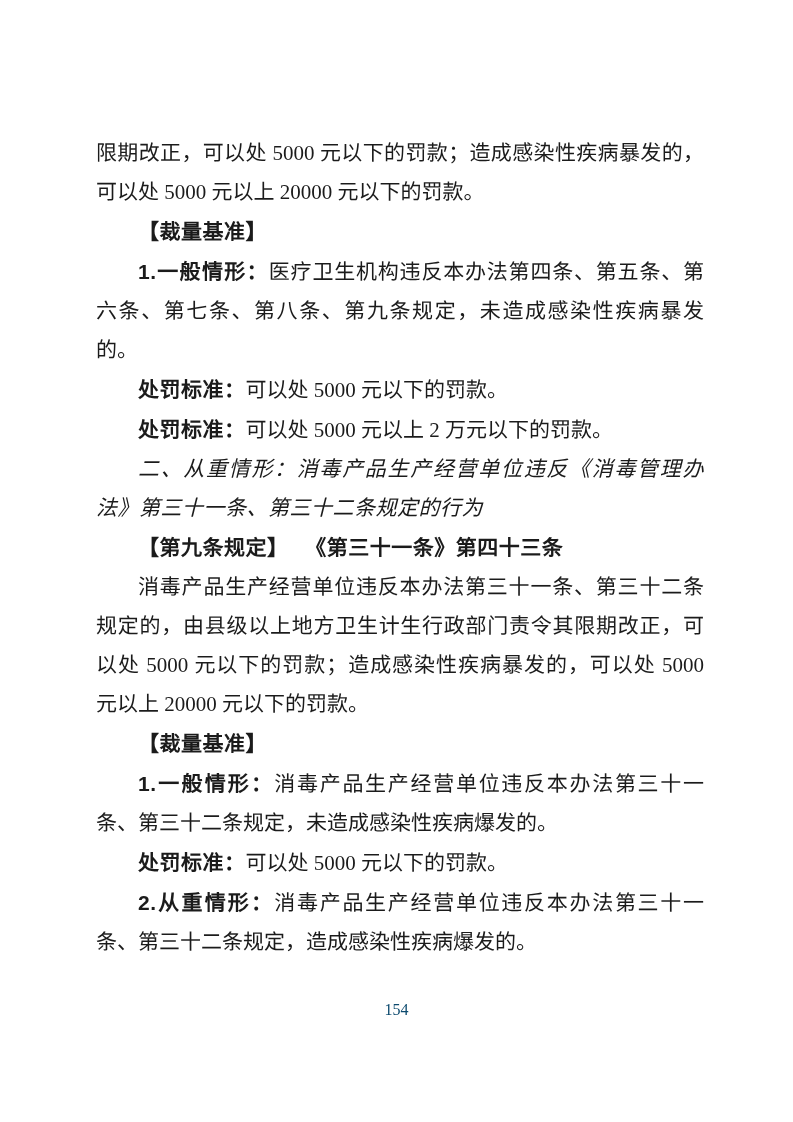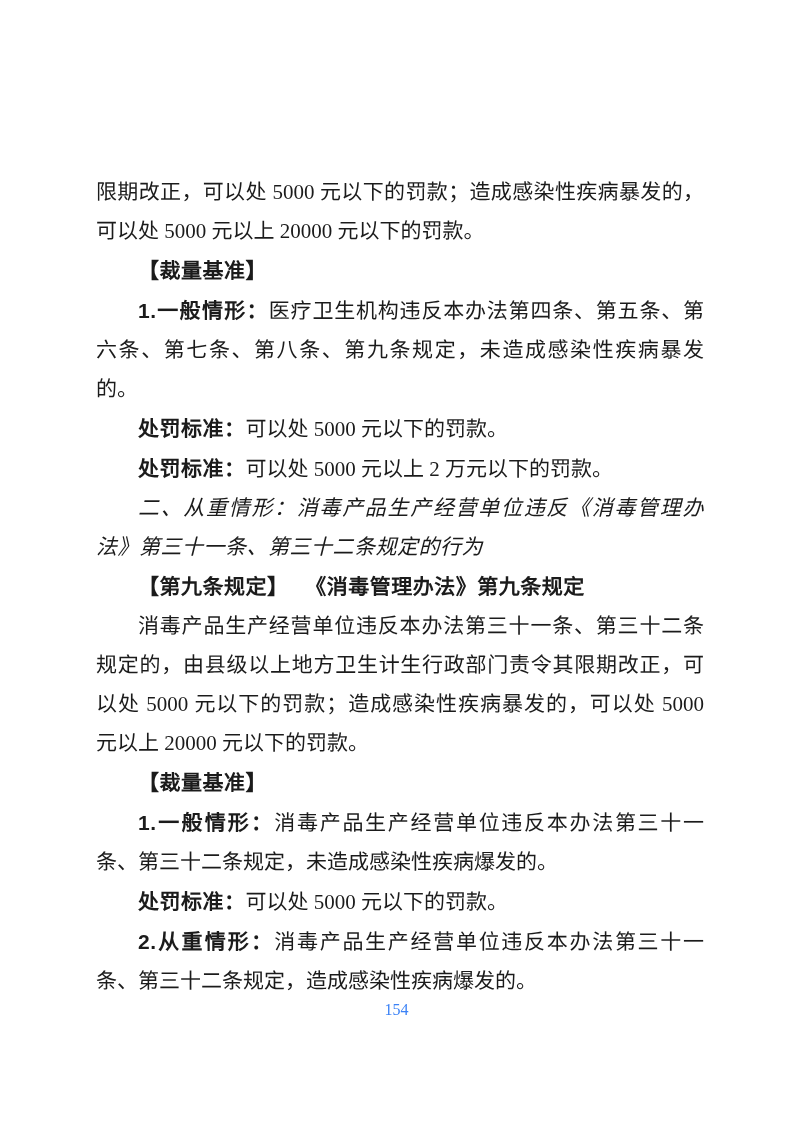--- a/index.html
+++ b/index.html
@@ -17,21 +17,20 @@
     color: #1b1b1b;
   }
   .content {
     position: absolute;
     left: 96px;
     top: 134px;
     width: 608px;
     font-size: 21px;
     line-height: 39px;
     text-align: justify;
-    margin-top: 39px;
   }
   .para {
     margin: 0;
     text-indent: 2em;
   }
   .para.continuation {
     text-indent: 0;
   }
   .lead {
     font-family: "Liberation Sans", "DejaVu Sans", sans-serif;
@@ -49,21 +48,21 @@
     letter-spacing: 0.5px;
   }
   .page-number {
     position: absolute;
     left: 0;
     right: 0;
     top: 1000px;
     text-align: center;
     font-size: 16px;
     line-height: 20px;
-    color: #3b82f6;
+    color: #0c4a6e;
   }
 </style>
 </head>
 <body>
 
 <div class="page">
   <div class="content">
 
     <p class="para continuation"><span class="rest">限期改正，可以处 5000 元以下的罚款；造成感染性疾病暴发的，可以处 5000 元以上 20000 元以下的罚款。</span></p>
 
@@ -71,21 +70,21 @@
 
     <p class="para"><span class="lead">1.一般情形：</span><span class="rest">医疗卫生机构违反本办法第四条、第五条、第六条、第七条、第八条、第九条规定，未造成感染性疾病暴发的。</span></p>
 
     <p class="para"><span class="lead">处罚标准：</span><span class="rest">可以处 5000 元以下的罚款。</span></p>
 
 
     <p class="para"><span class="lead">处罚标准：</span><span class="rest">可以处 5000 元以上 2 万元以下的罚款。</span></p>
 
     <p class="para kaiti"><span class="rest">二、从重情形：消毒产品生产经营单位违反《消毒管理办法》第三十一条、第三十二条规定的行为</span></p>
 
-    <p class="para basis-heading"><span class="lead">【第九条规定】</span><span class="rest">《消毒管理办法》第九条规定</span></p>
+    <p class="para basis-heading"><span class="lead">【第九条规定】</span><span class="rest">《第三十一条》第四十三条</span></p>
 
     <p class="para"><span class="rest">消毒产品生产经营单位违反本办法第三十一条、第三十二条规定的，由县级以上地方卫生计生行政部门责令其限期改正，可以处 5000 元以下的罚款；造成感染性疾病暴发的，可以处 5000 元以上 20000 元以下的罚款。</span></p>
 
     <p class="para"><span class="lead">【裁量基准】</span></p>
 
     <p class="para"><span class="lead">1.一般情形：</span><span class="rest">消毒产品生产经营单位违反本办法第三十一条、第三十二条规定，未造成感染性疾病爆发的。</span></p>
 
     <p class="para"><span class="lead">处罚标准：</span><span class="rest">可以处 5000 元以下的罚款。</span></p>
 
     <p class="para"><span class="lead">2.从重情形：</span><span class="rest">消毒产品生产经营单位违反本办法第三十一条、第三十二条规定，造成感染性疾病爆发的。</span></p>

